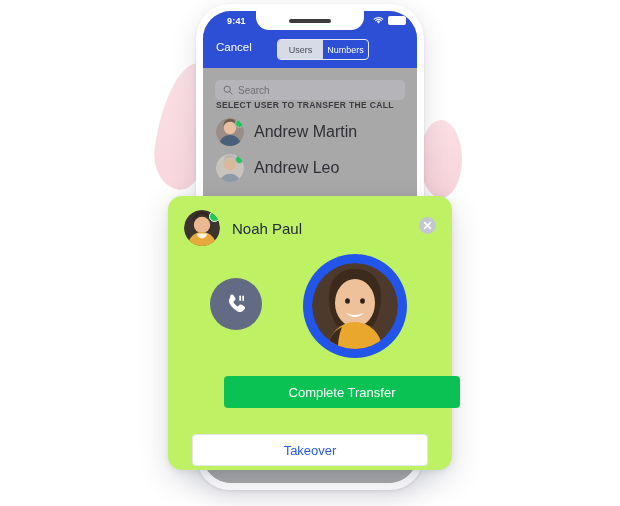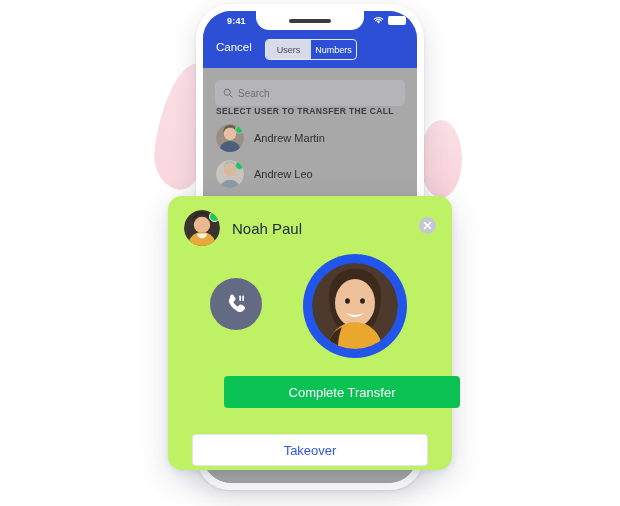--- a/index.html
+++ b/index.html
@@ -135,21 +135,21 @@
   }
   .cancel-btn {
     position: absolute;
     left: 13px;
     top: 8px;
     color: #ffffff;
     font-size: 11.5px;
   }
   .segmented {
     position: absolute;
-    left: 62px;
+    left: 74px;
     top: 6px;
     width: 90px;
     height: 19px;
     border: 1px solid #e6e8f2;
     border-radius: 4px;
     display: flex;
     overflow: hidden;
     background: #2c4fd6;
   }
   .seg {
@@ -168,21 +168,21 @@
   
   .phone-body {
     background: #a8a8a8;
     height: 415px;
     position: relative;
   }
   .search-wrap {
     padding: 12px 12px 0 12px;
   }
   .search-field {
-    height: 26px;
+    height: 20px;
     background: #b5b5b9;
     border-radius: 5px;
     display: flex;
     align-items: center;
     padding: 0 8px;
     gap: 5px;
   }
   .search-field .search-text {
     font-size: 10px;
     color: #6e6e74;
@@ -213,21 +213,21 @@
     right: 0px;
     top: 1px;
     width: 7px;
     height: 7px;
     border-radius: 50%;
     background: #21c65a;
     border: 1.2px solid #b9b9bb;
     z-index: 3;
   }
   .u-name {
-    font-size: 11px;
+    font-size: 16px;
     color: #2f2f36;
   }
 
   
   #modal {
     position: absolute;
     left: 168px;
     top: 196px;
     width: 284px;
     height: 274px;

